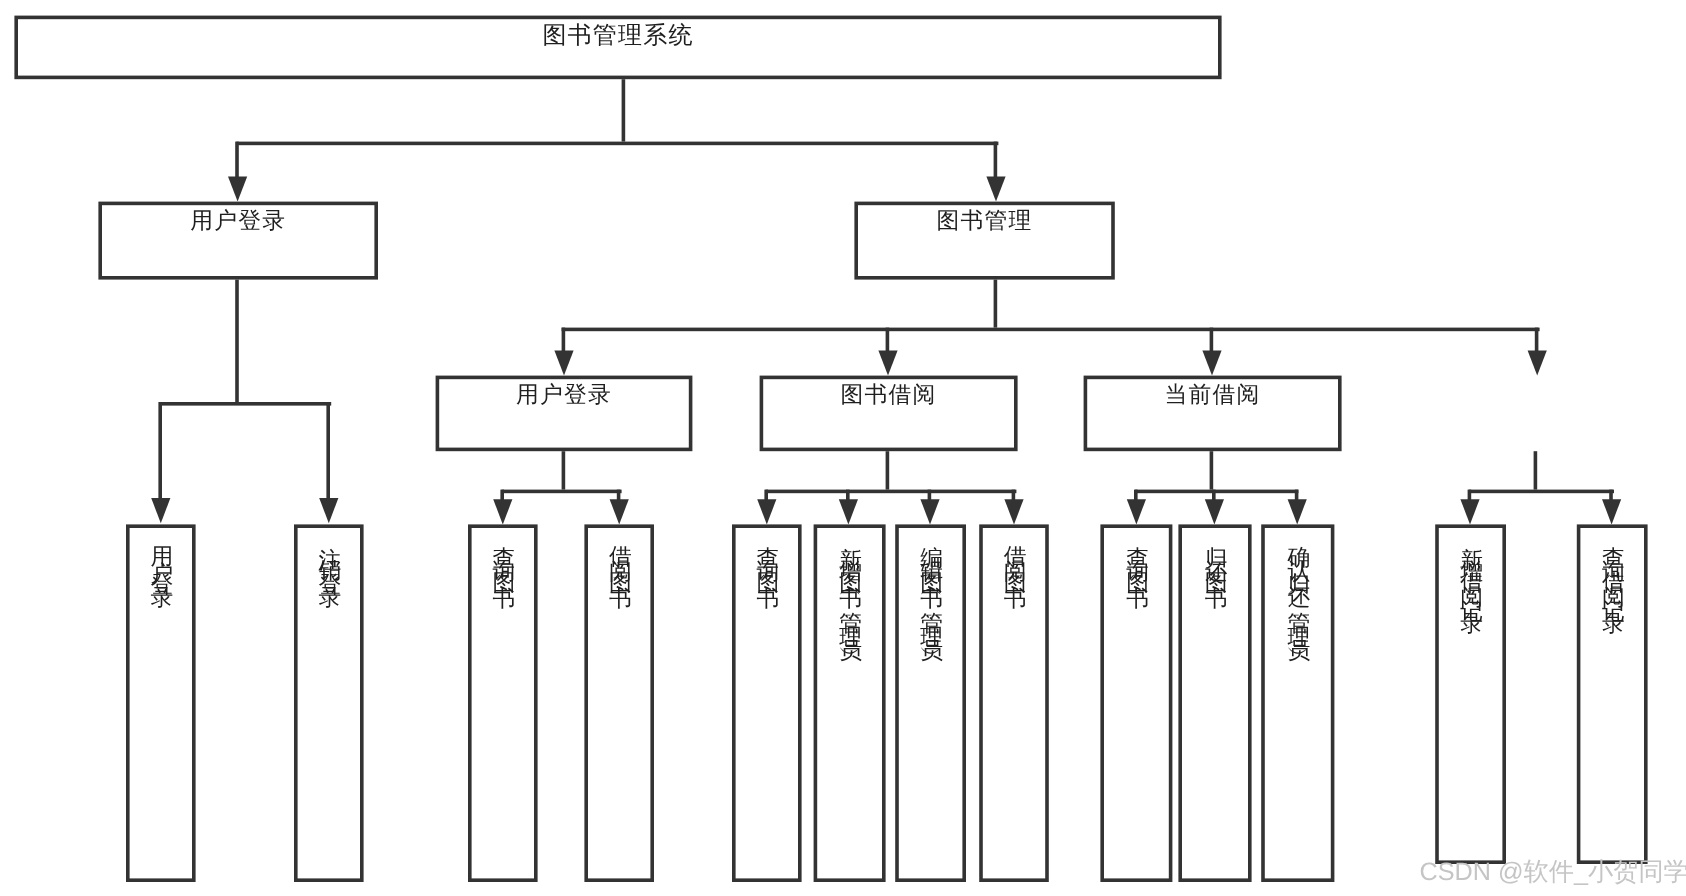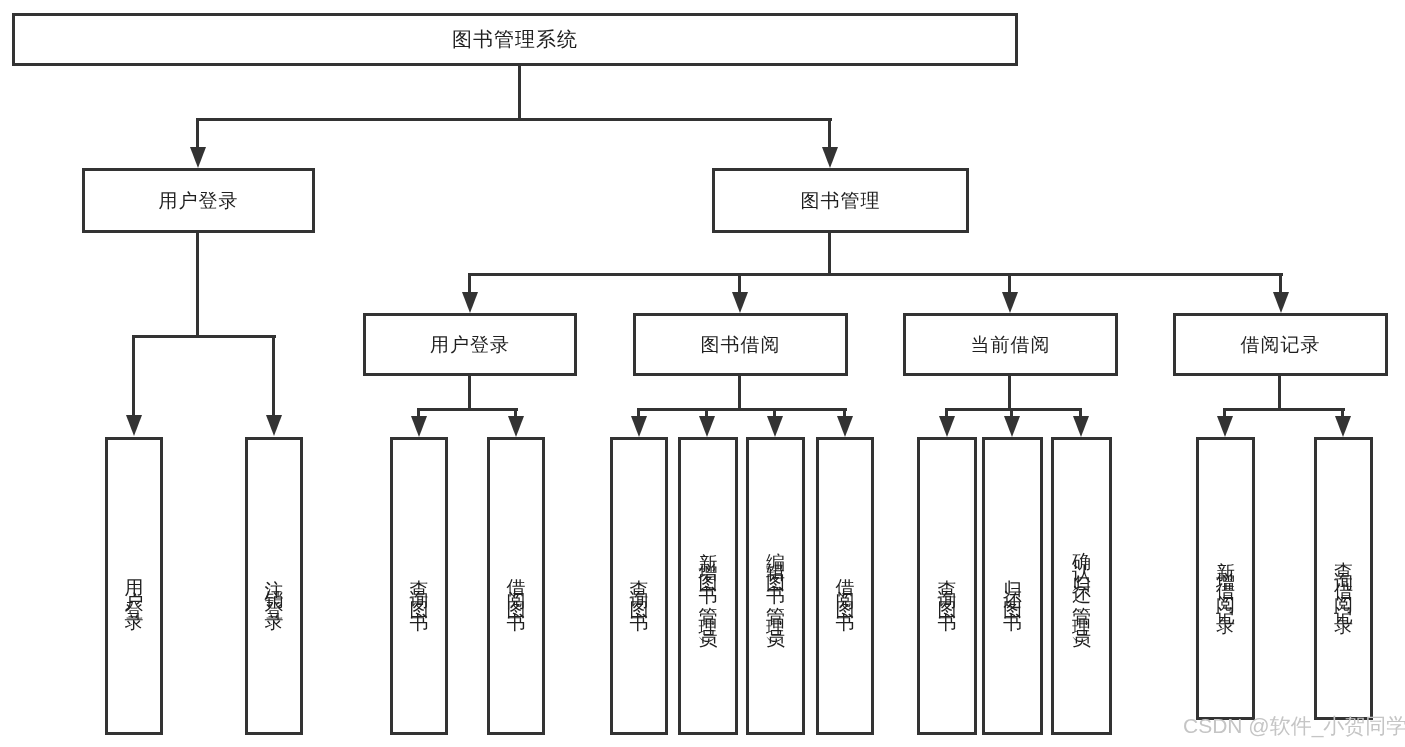--- a/index.html
+++ b/index.html
@@ -2,21 +2,21 @@
 <html><head>
 <meta charset="utf-8">
 <style>
   html,body { margin:0; padding:0; background:#ffffff; }
   .canvas {
     position:relative; width:1405px; height:747px; background:#ffffff;
     font-family:"Liberation Sans", sans-serif; overflow:hidden; color:#1f1f1f;
   }
   .box {
     position:absolute; box-sizing:border-box; border:3px solid #333333;
-    background:#ffffff; display:flex; align-items:center; justify-content:center;
+    background:#ffffff; display:flex; justify-content:center;
   }
   .hbox  { font-size:19px; letter-spacing:1px; }
   .rootbox { font-size:20px; }
   .vbox span {
     writing-mode:vertical-rl; text-orientation:mixed;
     font-size:19px; line-height:1.05; letter-spacing:11px;
   }
   .vline { position:absolute; width:3px;  background:#333333; }
   .hline { position:absolute; height:3px; background:#333333; }
   .arrow {
@@ -41,21 +41,21 @@
   <div class="vline" style="left:518px; top:66px;  height:52px;"></div>
   <div class="hline" style="left:197px; top:118px; width:635px;"></div>
   <div class="vline" style="left:196px; top:118px; height:32px;"></div>
   <div class="arrow" style="left:190px; top:147px;"></div>
   <div class="vline" style="left:828px; top:118px; height:32px;"></div>
   <div class="arrow" style="left:822px; top:147px;"></div>
 
   <div class="box hbox" style="left:82px; top:168px; width:233px; height:65px;">
     <span>用户登录</span>
   </div>
-  <div class="box hbox" style="left:712px; top:168px; width:257px; height:65px;">
+  <div class="box hbox" style="left:712px; top:168px; width:217px; height:65px;">
     <span>图书管理</span>
   </div>
 
   <div class="vline" style="left:196px; top:233px; height:102px;"></div>
   <div class="hline" style="left:133px; top:335px; width:143px;"></div>
   <div class="vline" style="left:132px; top:335px; height:82px;"></div>
   <div class="arrow" style="left:126px; top:415px;"></div>
   <div class="vline" style="left:272px; top:335px; height:82px;"></div>
   <div class="arrow" style="left:266px; top:415px;"></div>
 
@@ -71,23 +71,20 @@
   <div class="arrow" style="left:1273px; top:292px;"></div>
 
   <div class="box hbox" style="left:363px; top:313px; width:214px; height:63px;">
     <span>用户登录</span>
   </div>
   <div class="box hbox" style="left:903px; top:313px; width:215px; height:63px;">
     <span>当前借阅</span>
   </div>
   <div class="box hbox" style="left:633px; top:313px; width:215px; height:63px;">
     <span>图书借阅</span>
-  </div>
-  <div class="box hbox" style="left:1173px; top:313px; width:215px; height:63px;">
-    <span>借阅记录</span>
   </div>
 
   <div class="vline" style="left:468px;  top:376px; height:32px;"></div>
   <div class="vline" style="left:738px;  top:376px; height:32px;"></div>
   <div class="vline" style="left:1008px; top:376px; height:32px;"></div>
   <div class="vline" style="left:1278px; top:376px; height:32px;"></div>
 
   <div class="hline" style="left:418px;  top:408px; width:100px;"></div>
   <div class="hline" style="left:638px;  top:408px; width:209px;"></div>
   <div class="hline" style="left:946px;  top:408px; width:136px;"></div>

